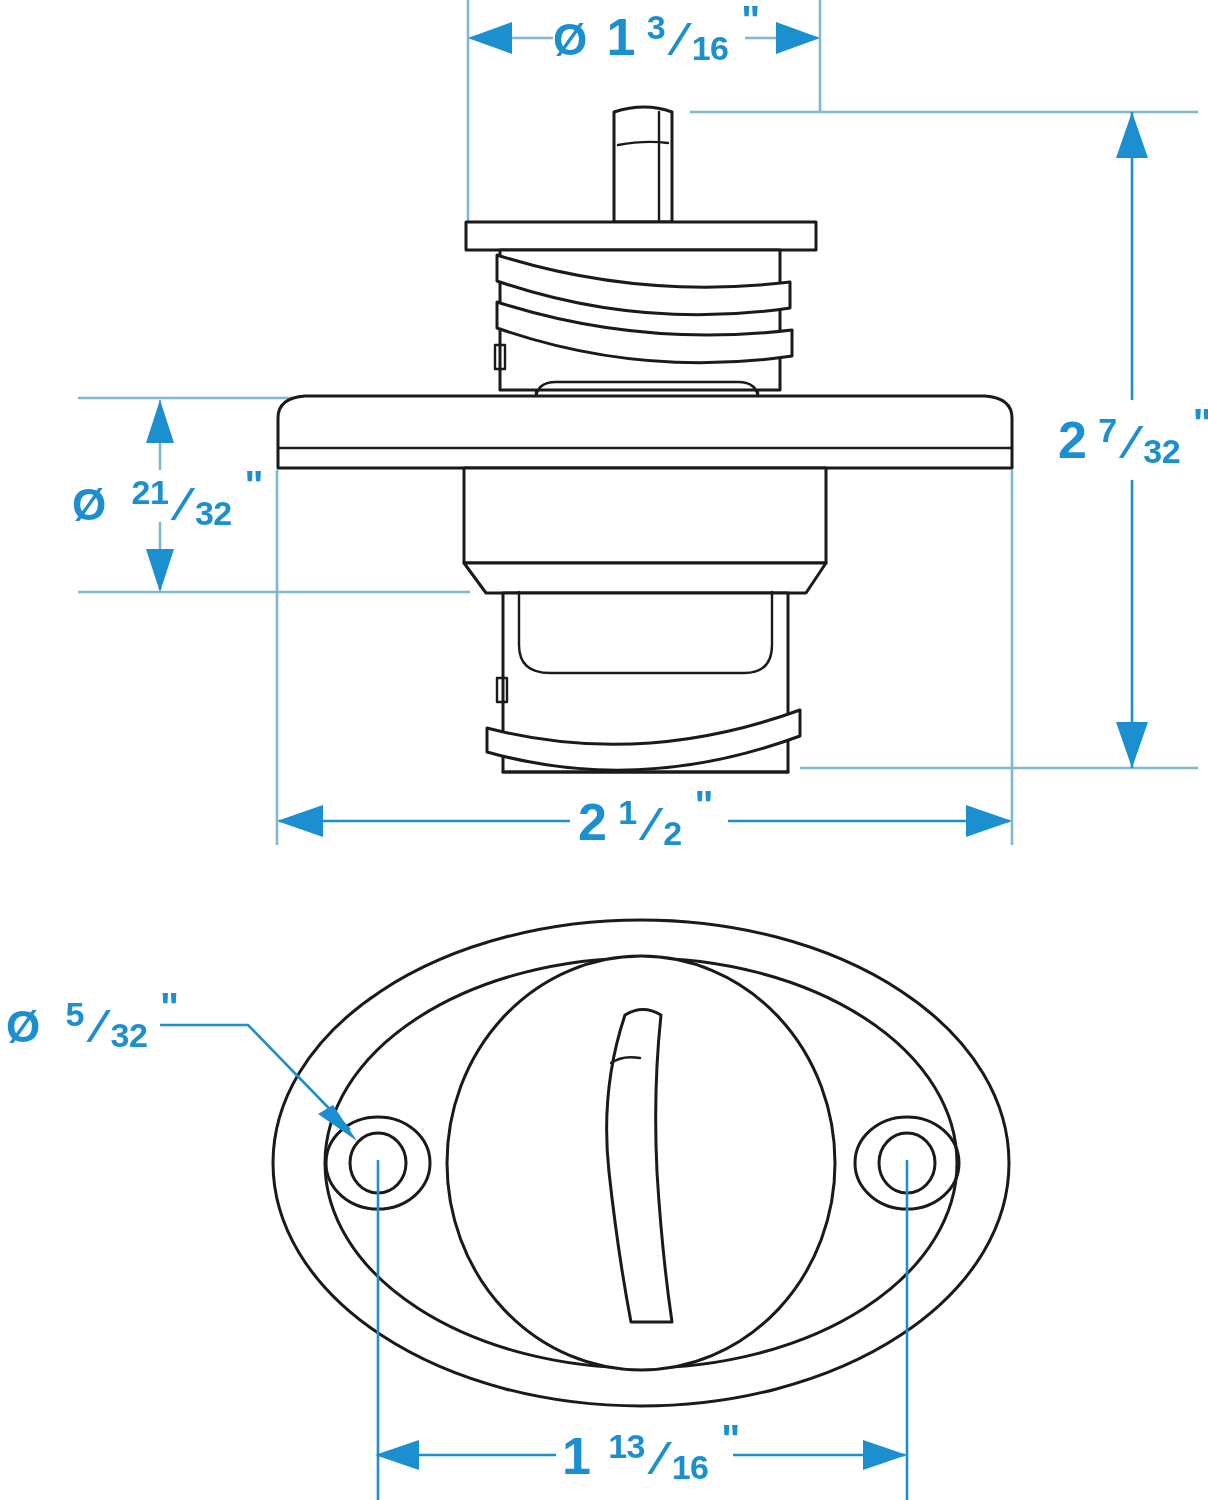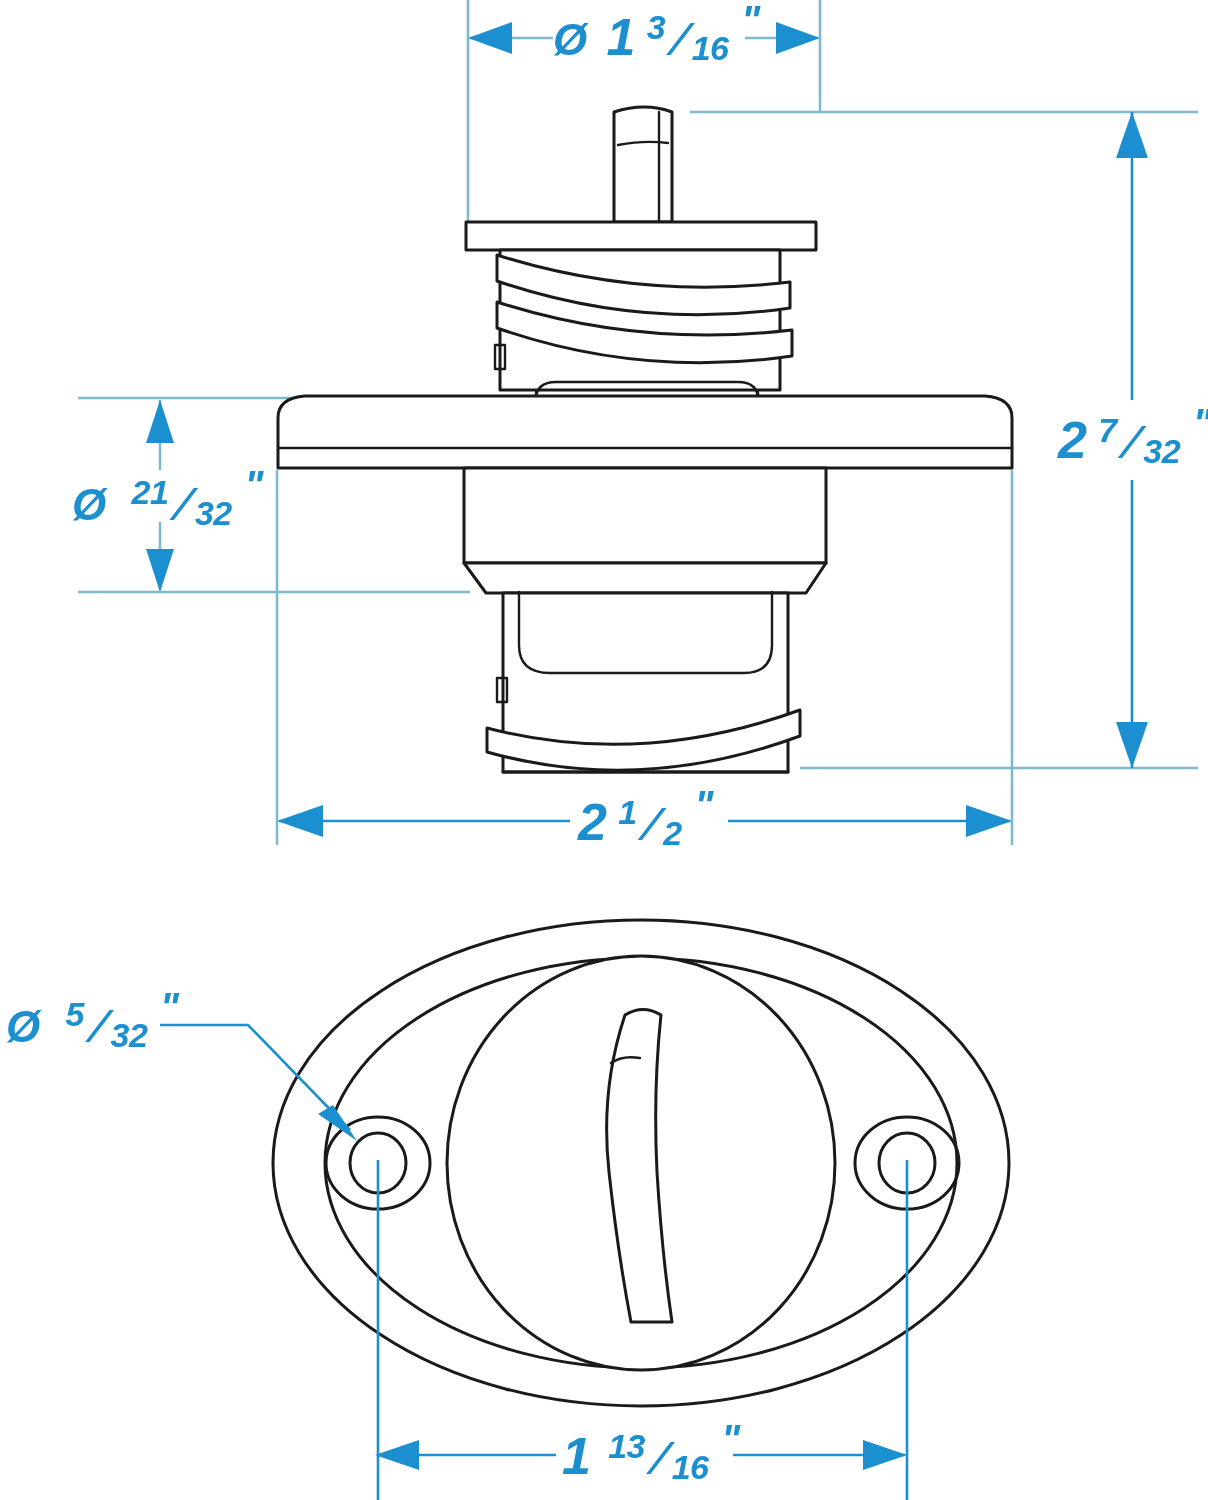--- a/index.html
+++ b/index.html
@@ -10,21 +10,20 @@
   body {
     width: 1208px;
     height: 1500px;
     font-family: "Liberation Sans", sans-serif;
     overflow: hidden;
   }
   #drawing-root {
     position: relative;
     width: 1208px;
     height: 1184px;
-    font-style: italic;
   }
   svg#tech-drawing {
     display: block;
     width: 1208px;
     height: 1500px;
   }
   .part-line {
     fill: none;
     stroke: #1a1a1a;
     stroke-width: 3;

